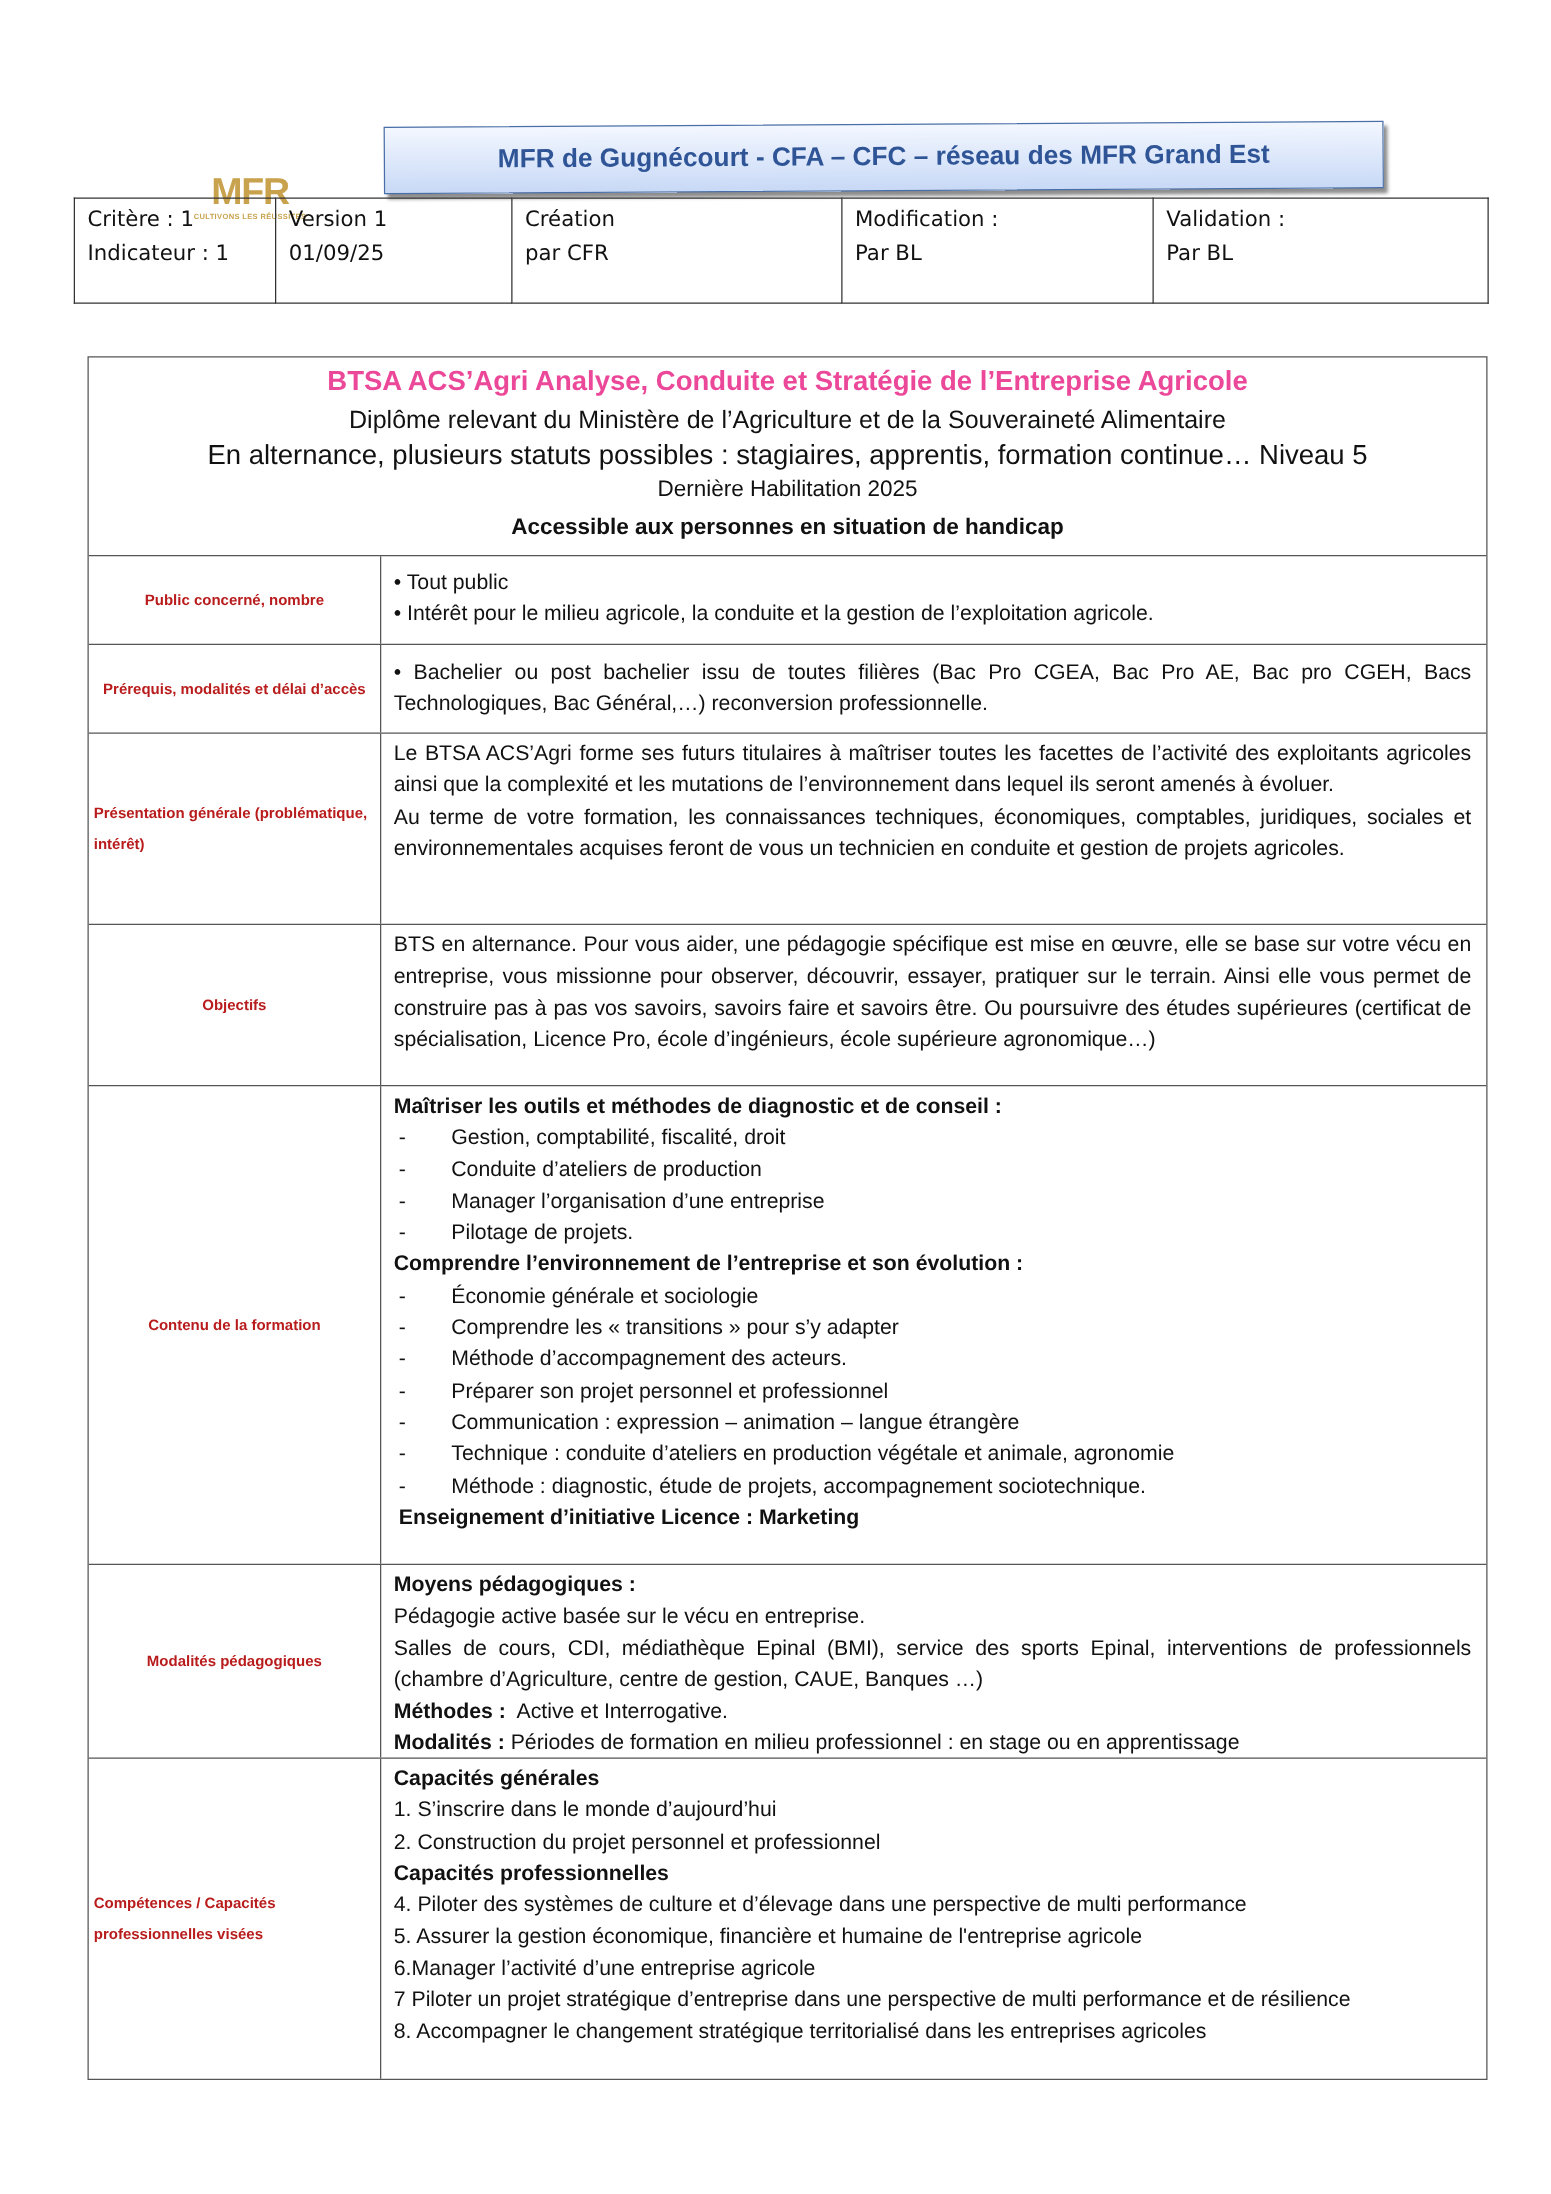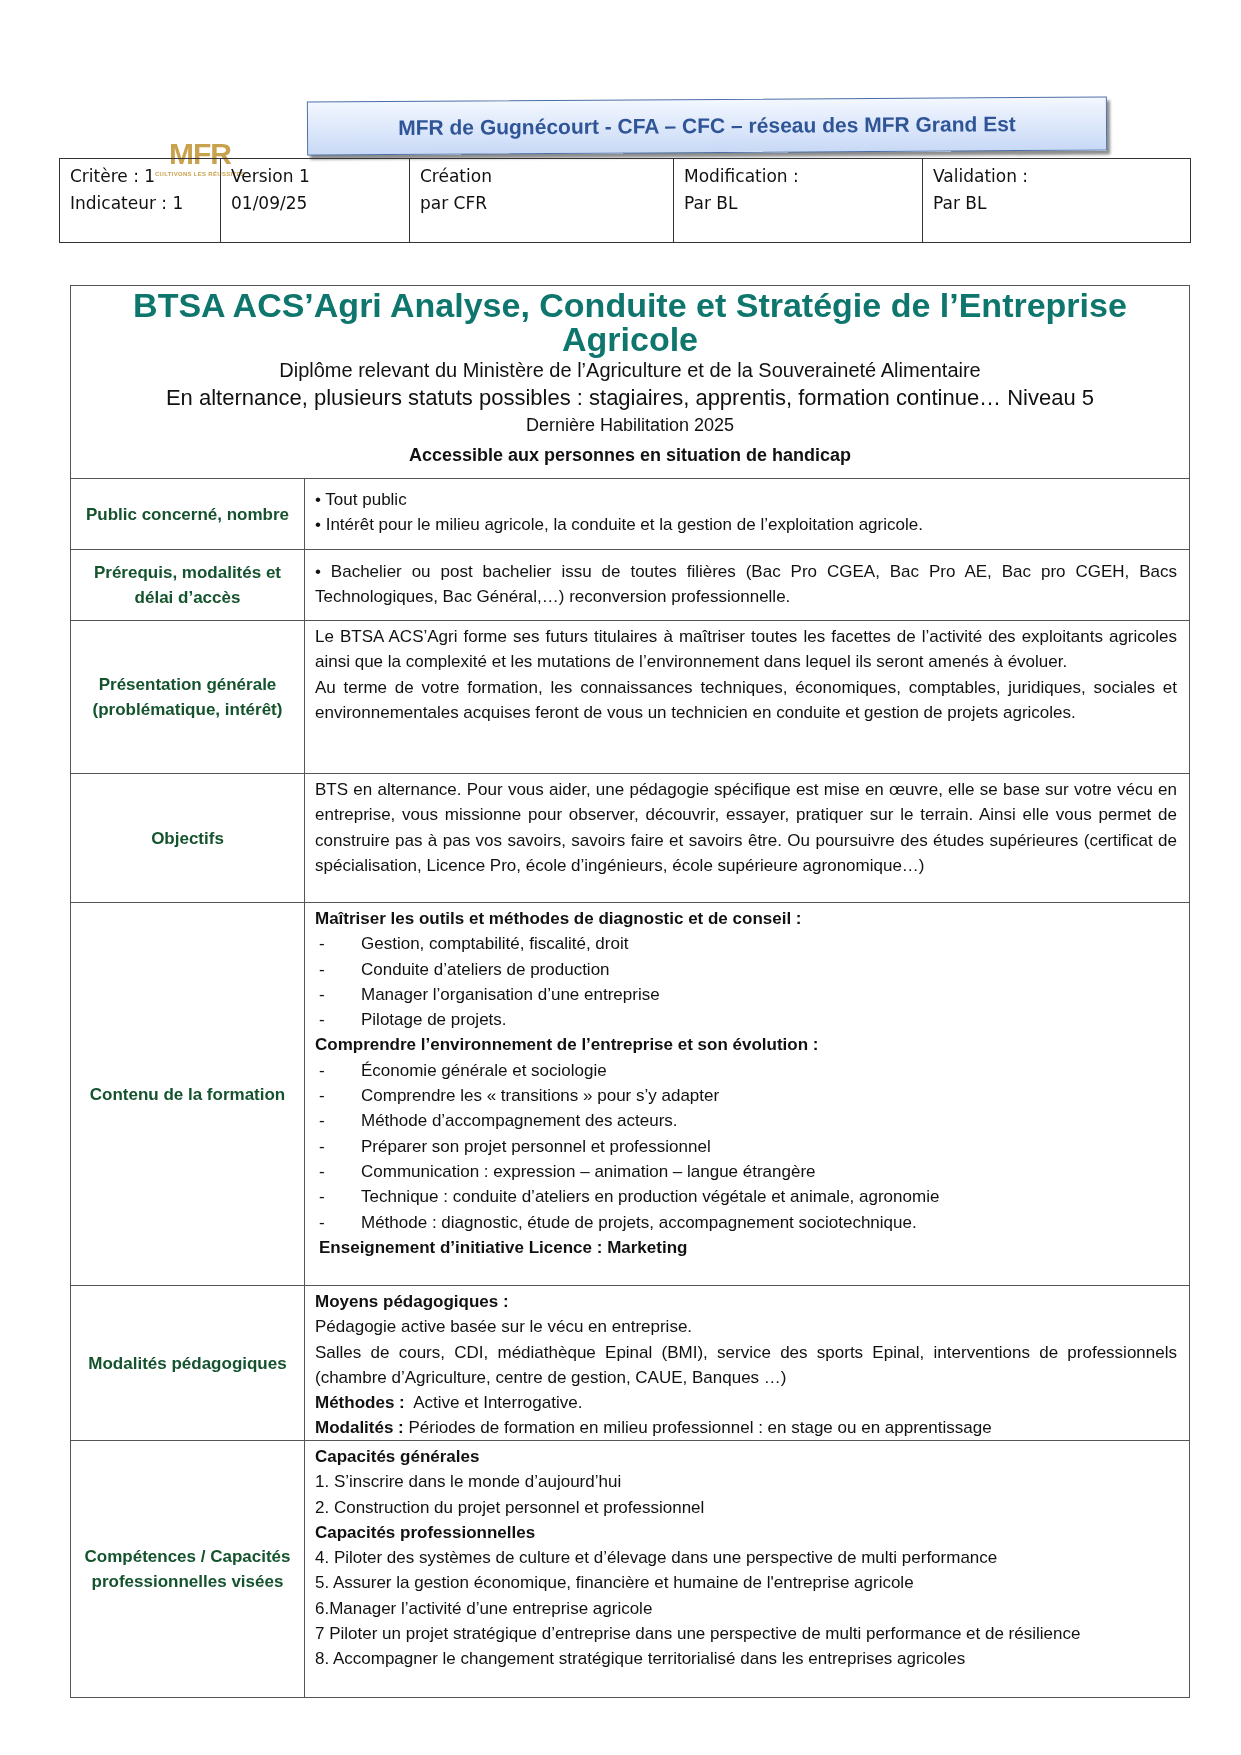--- a/index.html
+++ b/index.html
@@ -8,28 +8,28 @@
   .logo .mfr { font-family:"Liberation Sans", sans-serif; font-weight:bold; font-size:30px; color:#c9a24d; letter-spacing:-1px; line-height:30px; text-align:center; display:block; }
   .logo .tag { font-size:6px; font-weight:bold; color:#c9a24d; text-align:center; display:block; letter-spacing:0.3px; margin-top:2px; }
   .banner { position:absolute; left:307px; top:99px; width:798px; height:52px; border:1px solid #4a6fa8;
     background:linear-gradient(#f3f7ff,#c8d9f6); box-shadow:3px 4px 3px rgba(0,0,0,0.45);
     transform:rotate(-0.35deg); display:flex; align-items:center; justify-content:center; }
   .banner span { font-weight:bold; font-size:21px; color:#2f5597; }
   table.meta { position:absolute; left:59px; top:158px; width:1132px; border-collapse:collapse; font-size:19px; }
   table.meta td { border:1.5px solid #333; vertical-align:top; padding:4px 10px; height:75px; line-height:27px; font-family:"DejaVu Sans", sans-serif; font-size:17px; }
   .main { position:absolute; left:70px; top:285px; width:1118px; border:1.5px solid #555; }
   .hdr { text-align:center; padding:2px 0 6px; border-bottom:1.5px solid #555; }
-  .hdr .t1 { font-weight:bold; font-size:34px; color:#0f766e; line-height:34px; }
+  .hdr .t1 { font-weight:bold; font-size:22px; color:#ec4899; line-height:34px; }
   .hdr .t2 { font-size:20px; line-height:28px; }
   .hdr .t3 { font-size:22px; line-height:28px; }
   .hdr .t4 { font-size:18px; line-height:26px; }
   .hdr .t5 { font-size:18px; font-weight:bold; line-height:34px; }
   .row { display:flex; border-bottom:1.5px solid #555; }
   .row:last-child { border-bottom:none; }
-  .lbl { width:234px; border-right:1.5px solid #555; color:#14532d; font-weight:bold; font-size:17px; text-align:center; display:flex; align-items:center; justify-content:center; line-height:25px; padding:0 4px; box-sizing:border-box; }
+  .lbl { width:234px; border-right:1.5px solid #555; color:#b91c1c; font-weight:bold; font-size:12px; display:flex; align-items:center; justify-content:center; line-height:25px; padding:0 4px; box-sizing:border-box; }
   .cnt { flex:1; padding:3px 12px 3px 10px; font-size:17px; line-height:25.3px; text-align:justify; }
   .b { font-weight:bold; }
   .dash { display:flex; }
   .dash .d { width:42px; padding-left:4px; }
 </style>
 </head>
 <body>
 
 <div class="logo">
   <span class="mfr">MFR</span>

